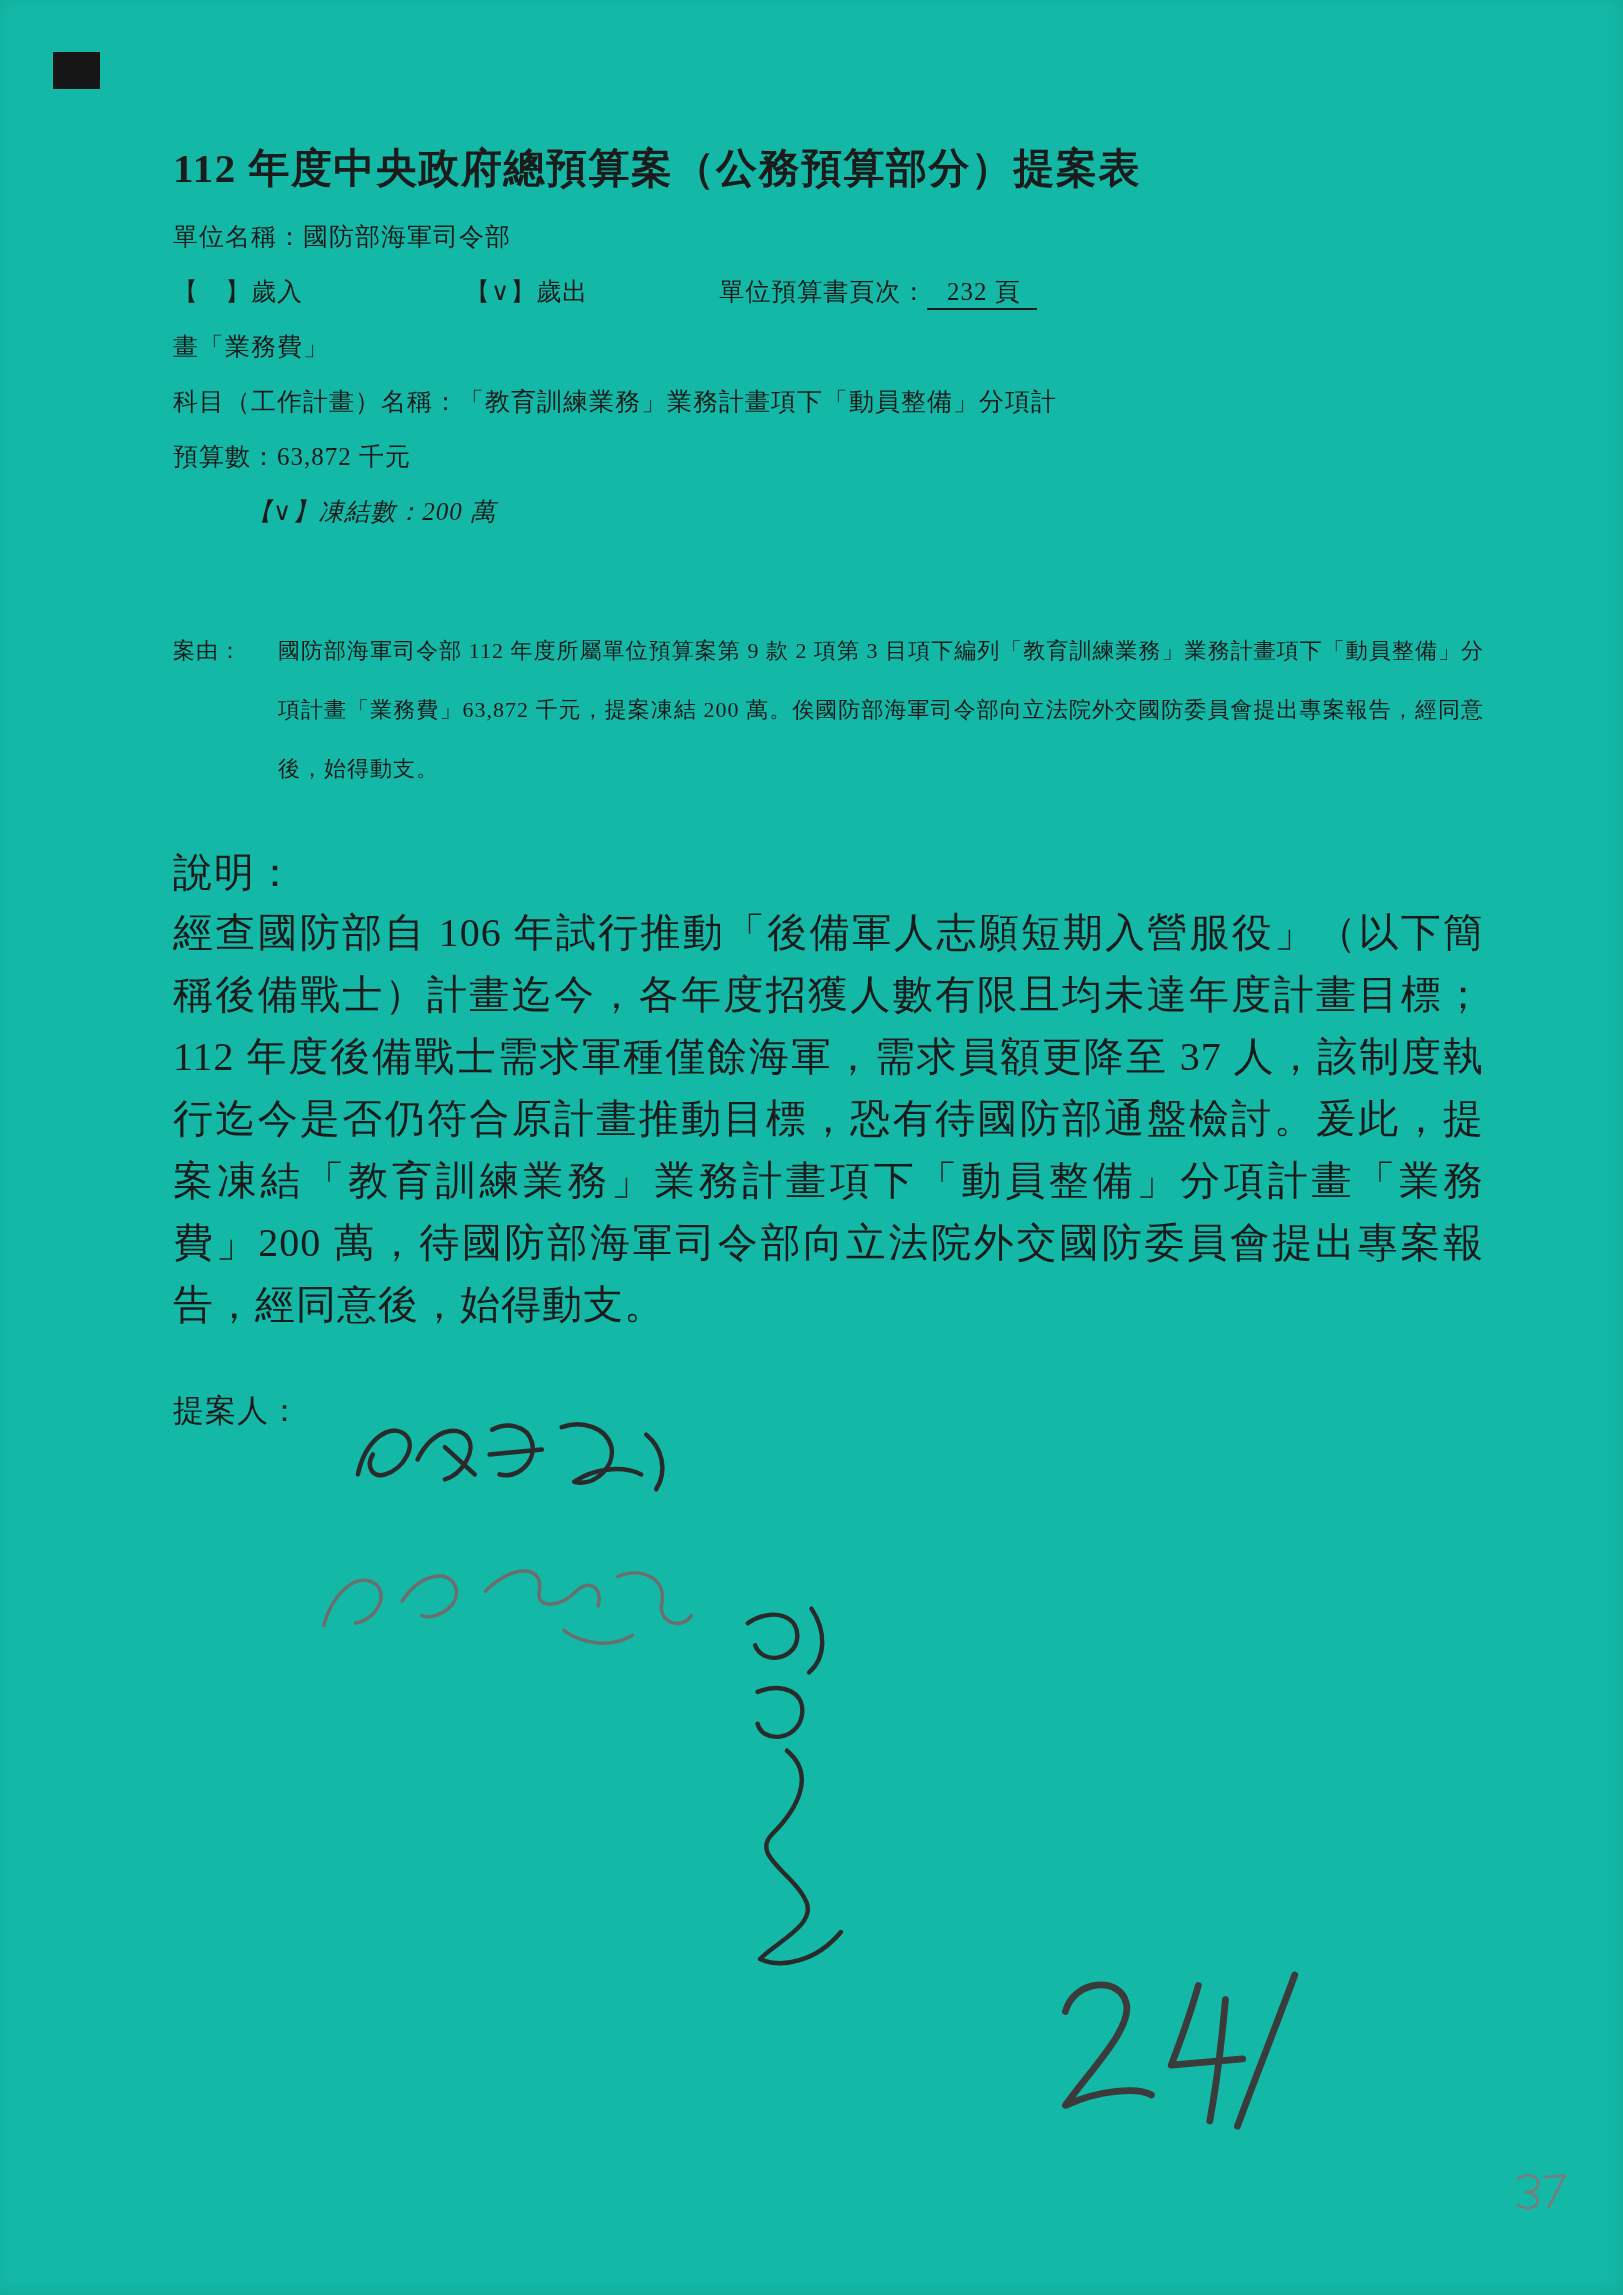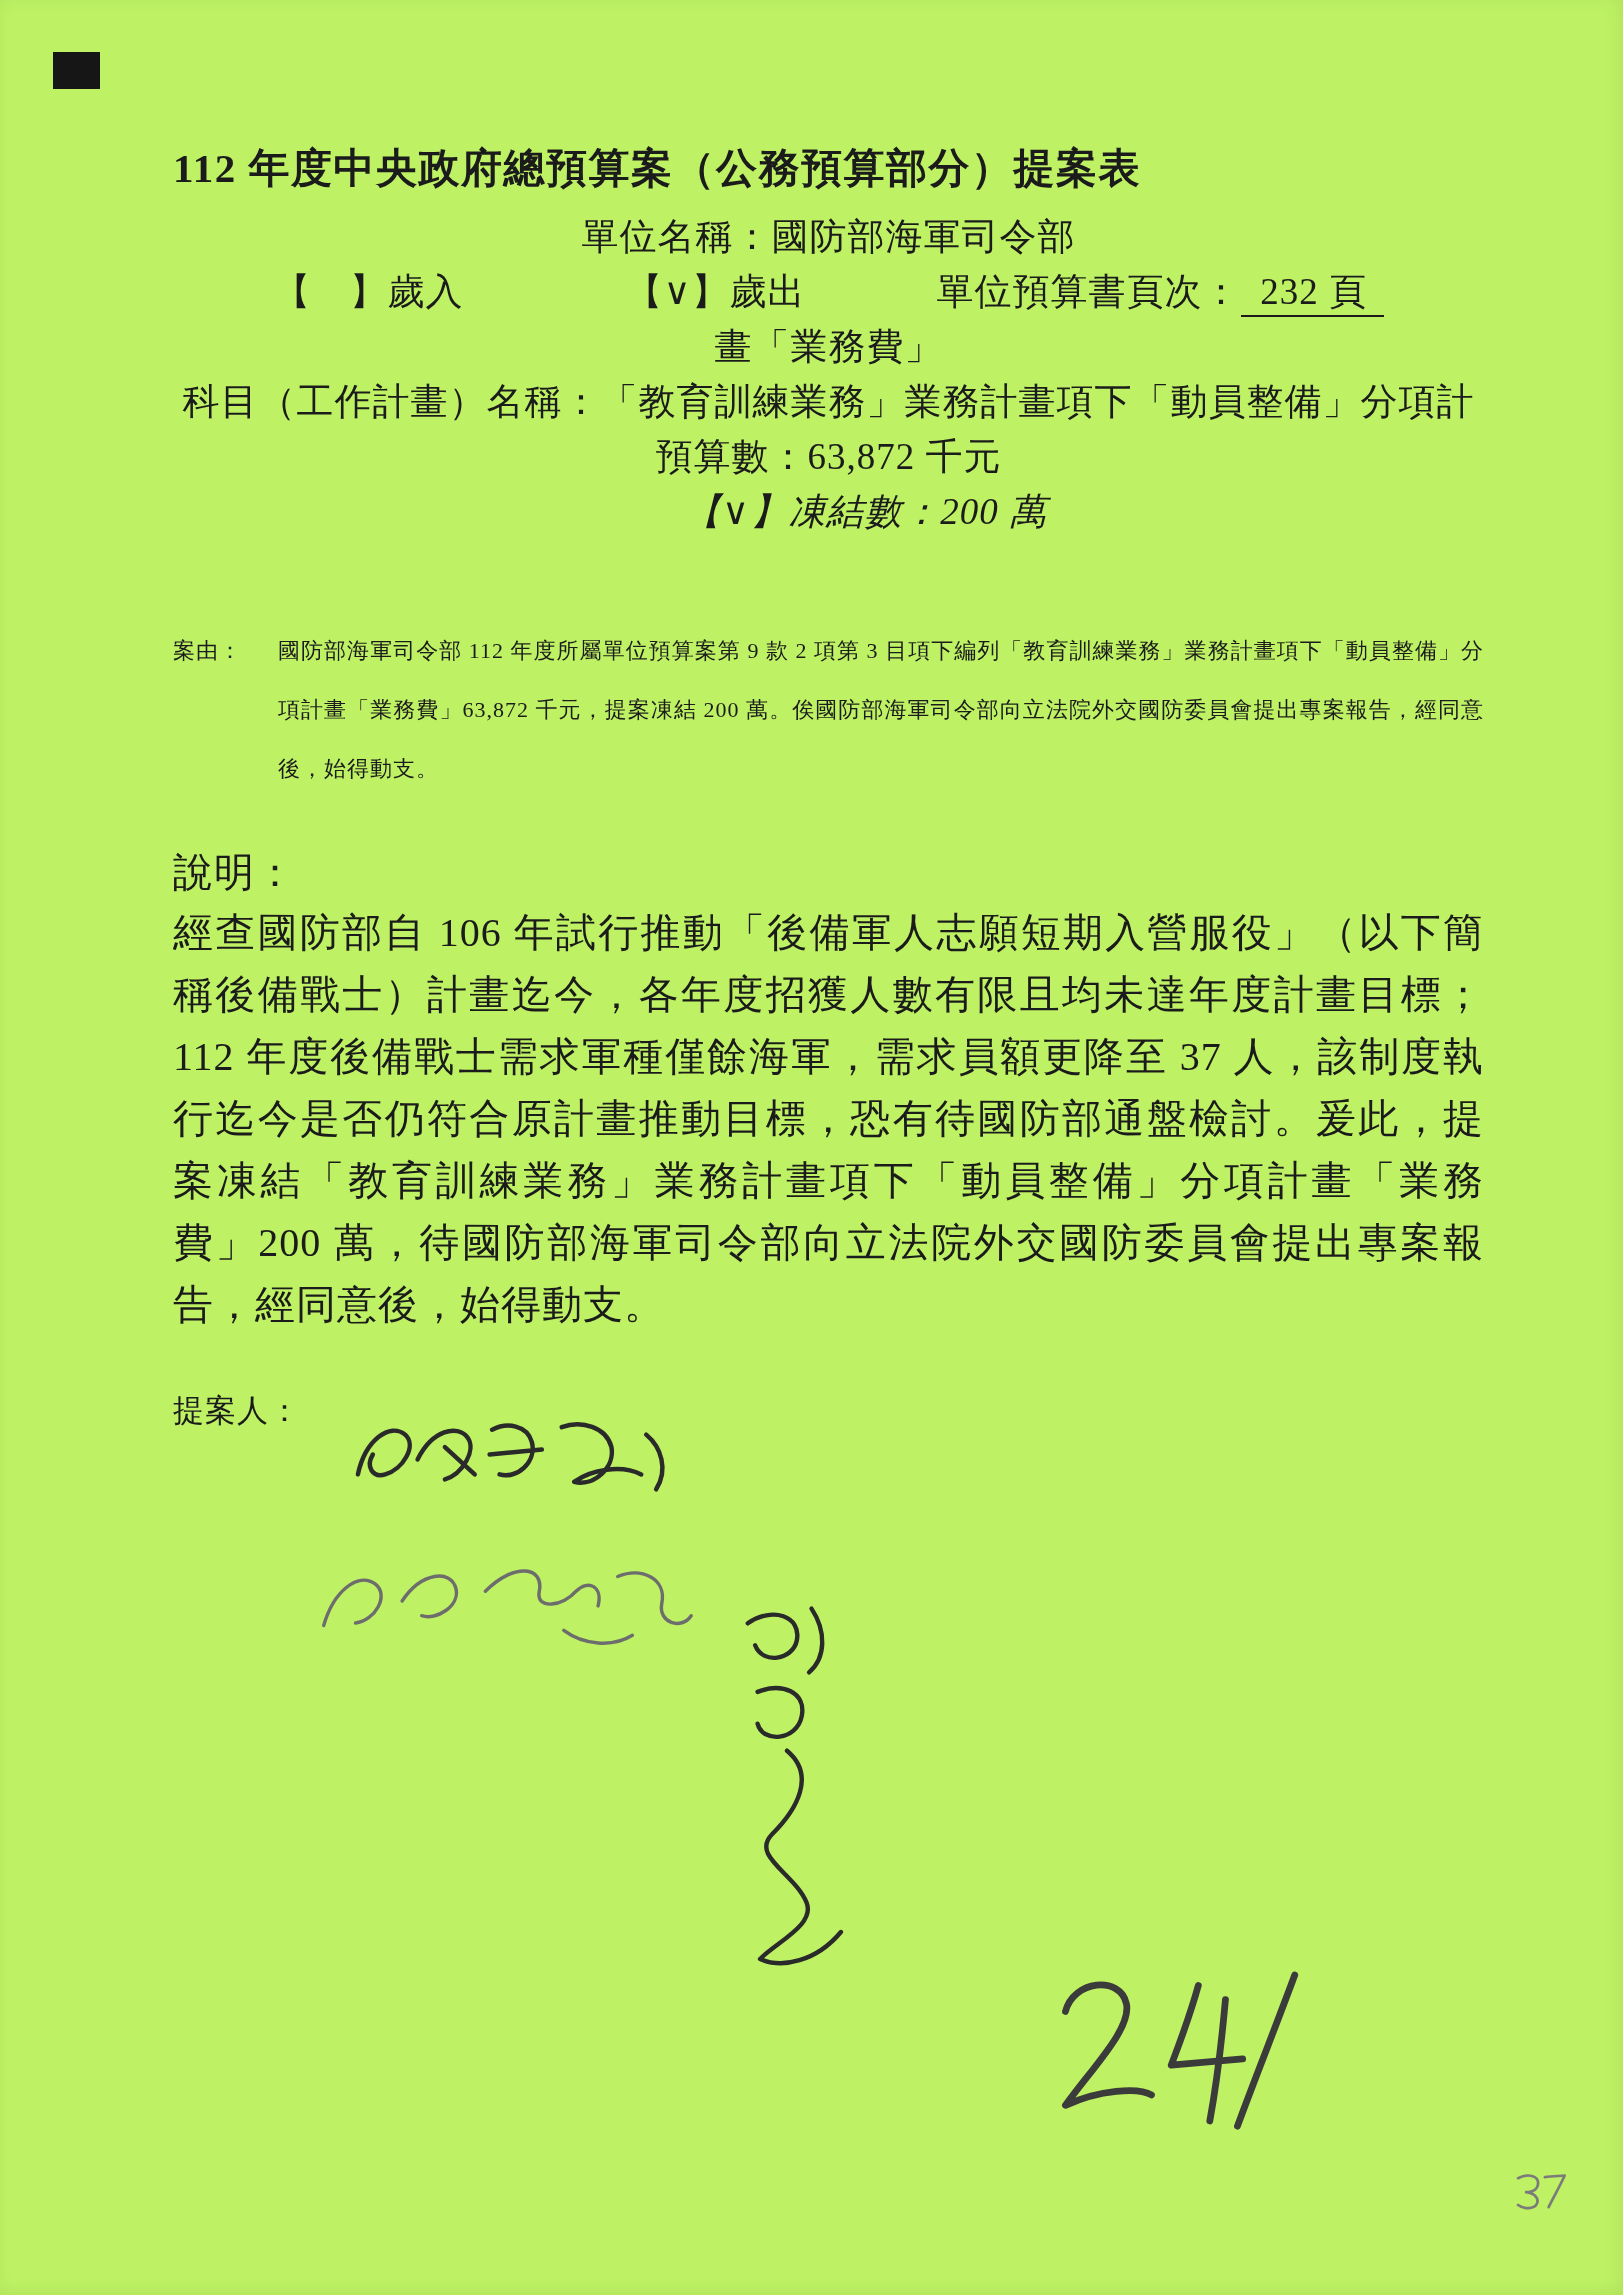--- a/index.html
+++ b/index.html
@@ -4,21 +4,21 @@
 <style>
   html, body {
     margin: 0;
     padding: 0;
     background: #e9e9e7;
   }
   .page {
     position: relative;
     width: 1624px;
     height: 2295px;
-    background: #bef264;
+    background: #14b8a6;
     font-family: "Liberation Serif", "DejaVu Serif", serif;
     color: #1b1b1b;
     overflow: hidden;
     box-shadow: inset -6.9px 0 17.7px rgba(0,0,0,0.045), inset 0 -5.9px 14.7px rgba(0,0,0,0.03);
   }
   .reg-mark {
     position: absolute;
     left: 53px;
     top: 52px;
     width: 47px;
@@ -32,25 +32,24 @@
     width: 1311px;
   }
   .doc-title {
     font-size: 41px;
     font-weight: bold;
     letter-spacing: 1.5px;
     margin: 0 0 12.8px 0;
     white-space: nowrap;
   }
   .line {
-    font-size: 37px;
+    font-size: 25px;
     line-height: 55px;
     letter-spacing: 1px;
     white-space: nowrap;
-    text-align: center;
   }
   .indent-line { padding-left: 74px; font-style: italic; }
   .cb-revenue { margin-right: 162px; }
   .cb-expenditure { margin-right: 131px; }
   .uline {
     border-bottom: 2.5px solid #1b1b1b;
     padding: 0 16.7px 2.9px 19.6px;
   }
   .num-u {
     border-bottom: 2.5px solid #1b1b1b;

